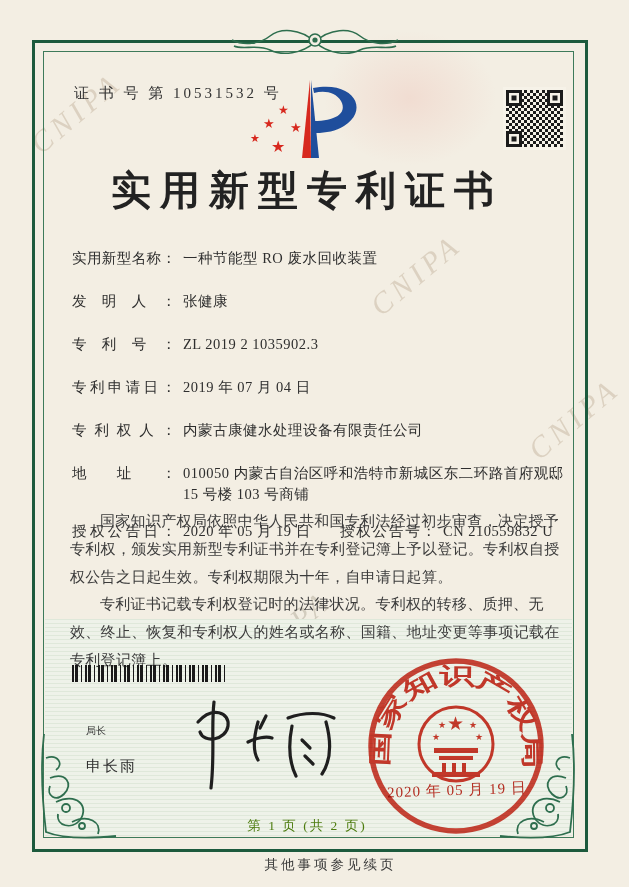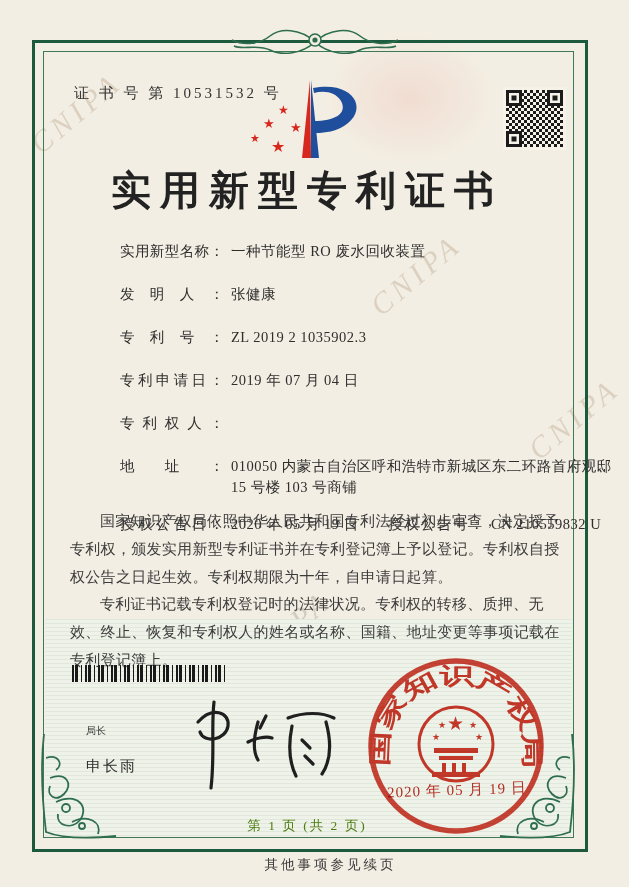--- a/index.html
+++ b/index.html
@@ -20,21 +20,21 @@
   .wm.onwave{color:rgba(150,140,120,.35);}
   .pinkblob{position:absolute;left:320px;top:28px;width:180px;height:140px;
     background:radial-gradient(ellipse at center,rgba(232,150,140,.20),rgba(232,150,140,0) 68%);}
   
   .certno{position:absolute;left:74px;top:84px;font-size:15px;letter-spacing:3px;color:#333;}
   .logo{position:absolute;left:238px;top:76px;width:172px;height:86px;}
   .qr{position:absolute;left:503px;top:87px;width:63px;height:63px;}
   .title{position:absolute;left:32px;top:163px;width:550px;text-align:center;
     font-size:40px;font-weight:600;letter-spacing:9px;color:#222;}
   
-  .fields{position:absolute;left:72px;top:241px;width:492px;font-size:14.5px;margin-left:48px;}
+  .fields{position:absolute;left:72px;top:248px;width:492px;font-size:14.5px;}
   .frow{position:relative;display:flex;align-items:flex-start;margin-bottom:22px;line-height:1.45;}
   .flabel{display:inline-block;width:104px;flex:0 0 104px;
     text-align:justify;text-align-last:justify;color:#2e2e2e;}
   .fvalue{display:inline-block;margin-left:7px;max-width:392px;color:#2e2e2e;letter-spacing:.5px;}
   .frow.grant .second{position:absolute;left:268px;top:0;display:flex;}
   .frow.grant .second .flabel{width:96px;flex:0 0 96px;}
   
   .bodytext{position:absolute;left:70px;top:508px;width:490px;
     font-size:15px;line-height:1.85;color:#3b3b3b;letter-spacing:.3px;}
   .bodytext p{margin:0;text-indent:2em;}
@@ -167,20 +167,21 @@
     <div class="frow">
       <span class="flabel">专利号：</span>
       <span class="fvalue">ZL 2019 2 1035902.3</span>
     </div>
     <div class="frow">
       <span class="flabel">专利申请日：</span>
       <span class="fvalue">2019 年 07 月 04 日</span>
     </div>
     <div class="frow">
       <span class="flabel">专利权人：</span>
+      <span class="fvalue">内蒙古康健水处理设备有限责任公司</span>
     </div>
     <div class="frow" style="margin-bottom:16px;">
       <span class="flabel">地址：</span>
       <span class="fvalue">010050 内蒙古自治区呼和浩特市新城区东二环路首府观邸 15 号楼 103 号商铺</span>
     </div>
     <div class="frow grant">
       <span class="flabel">授权公告日：</span>
       <span class="fvalue">2020 年 05 月 19 日</span>
       <span class="second">
         <span class="flabel">授权公告号：</span>

